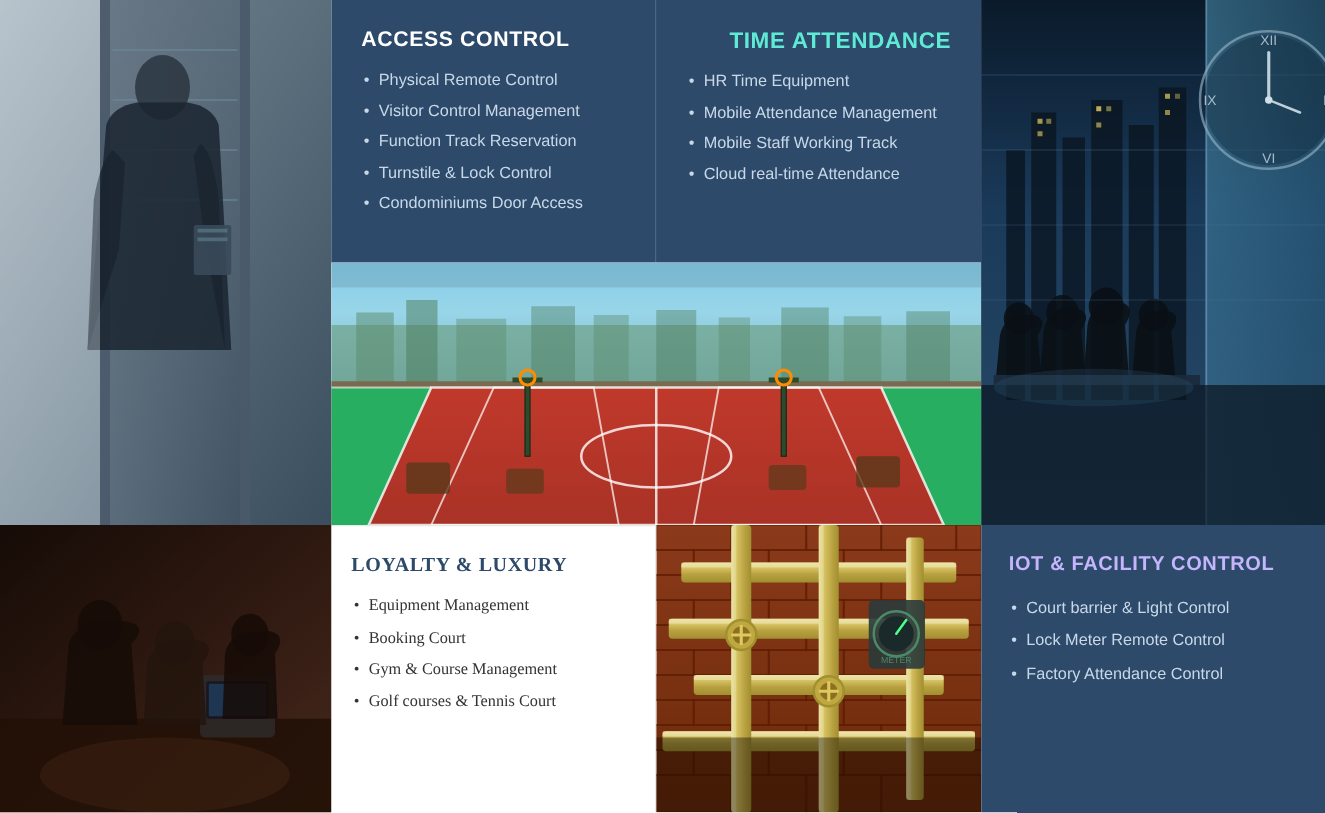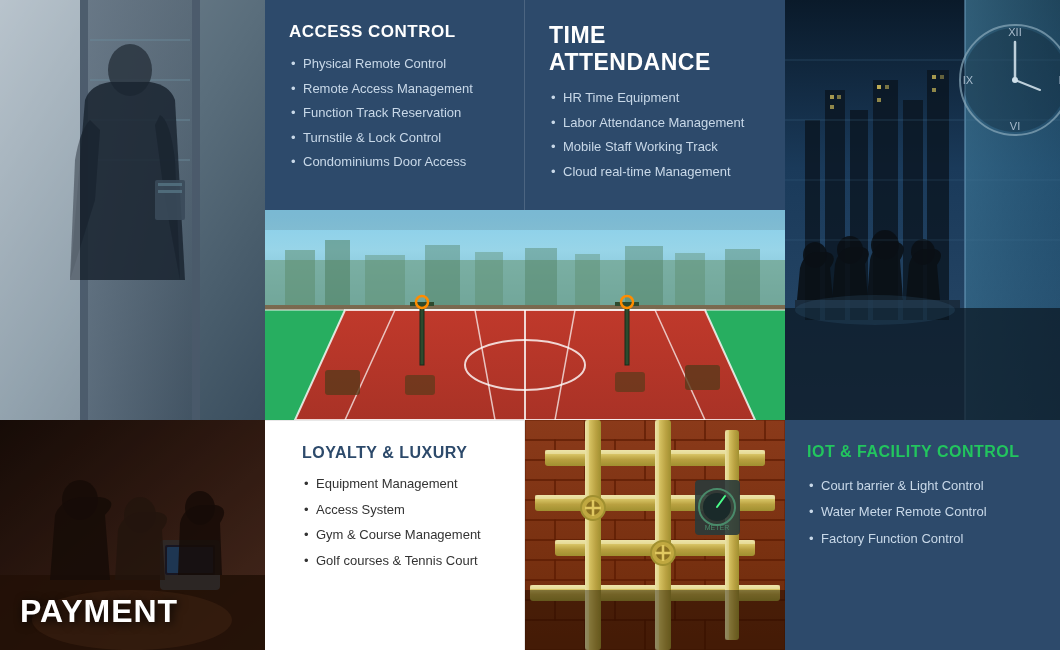--- a/index.html
+++ b/index.html
@@ -80,55 +80,55 @@
 
       <div style="padding:22px 24px 16px 24px;border-right:1px solid rgba(255,255,255,0.15);">
         <div style="font-size:17px;font-weight:800;color:#ffffff;margin-bottom:13px;text-transform:uppercase;letter-spacing:0.5px;">ACCESS CONTROL</div>
         <ul style="list-style:none;padding:0;">
           <li style="color:#c8d8e8;font-size:13px;margin-bottom:7px;padding-left:14px;position:relative;line-height:1.35;">
             <span style="position:absolute;left:2px;">•</span>
             <span>Physical Remote Control</span>
           </li>
           <li style="color:#c8d8e8;font-size:13px;margin-bottom:7px;padding-left:14px;position:relative;line-height:1.35;">
             <span style="position:absolute;left:2px;">•</span>
-            <span>Remote Access Management</span>
+            <span>Visitor Control Management</span>
           </li>
           <li style="color:#c8d8e8;font-size:13px;margin-bottom:7px;padding-left:14px;position:relative;line-height:1.35;">
             <span style="position:absolute;left:2px;">•</span>
             <span>Function Track Reservation</span>
           </li>
           <li style="color:#c8d8e8;font-size:13px;margin-bottom:7px;padding-left:14px;position:relative;line-height:1.35;">
             <span style="position:absolute;left:2px;">•</span>
             <span>Turnstile &amp; Lock Control</span>
           </li>
           <li style="color:#c8d8e8;font-size:13px;margin-bottom:7px;padding-left:14px;position:relative;line-height:1.35;">
             <span style="position:absolute;left:2px;">•</span>
             <span>Condominiums Door Access</span>
           </li>
         </ul>
       </div>
 
       <div style="padding:22px 24px 16px 24px;">
-        <div style="font-size:23px;font-weight:800;color:#ffffff;margin-bottom:13px;text-transform:uppercase;letter-spacing:0.5px;">TIME ATTENDANCE</div>
+        <div style="font-size:18px;font-weight:800;color:#5eead4;margin-bottom:13px;text-transform:uppercase;letter-spacing:0.5px;text-align:right;">TIME ATTENDANCE</div>
         <ul style="list-style:none;padding:0;">
           <li style="color:#c8d8e8;font-size:13px;margin-bottom:7px;padding-left:14px;position:relative;line-height:1.35;">
             <span style="position:absolute;left:2px;">•</span>
             <span>HR Time Equipment</span>
           </li>
           <li style="color:#c8d8e8;font-size:13px;margin-bottom:7px;padding-left:14px;position:relative;line-height:1.35;">
             <span style="position:absolute;left:2px;">•</span>
-            <span>Labor Attendance Management</span>
+            <span>Mobile Attendance Management</span>
           </li>
           <li style="color:#c8d8e8;font-size:13px;margin-bottom:7px;padding-left:14px;position:relative;line-height:1.35;">
             <span style="position:absolute;left:2px;">•</span>
             <span>Mobile Staff Working Track</span>
           </li>
           <li style="color:#c8d8e8;font-size:13px;margin-bottom:7px;padding-left:14px;position:relative;line-height:1.35;">
             <span style="position:absolute;left:2px;">•</span>
-            <span>Cloud real-time Management</span>
+            <span>Cloud real-time Attendance</span>
           </li>
         </ul>
       </div>
     </div>
 
     <div style="position:relative;overflow:hidden;">
       <svg width="520" height="210" viewBox="0 0 520 210" preserveAspectRatio="xMidYMid slice">
         <defs>
           <linearGradient id="skyGrad" x1="0%" y1="0%" x2="0%" y2="100%">
             <stop offset="0%" style="stop-color:#87CEEB;stop-opacity:1"></stop>
@@ -302,33 +302,32 @@
         <path d="M118,110 Q122,95 140,92 L158,92 Q174,95 162,110 L165,160 L115,160 Z" fill="#2a1a10" opacity="0.8"></path>
 
         <ellipse cx="200" cy="88" rx="15" ry="17" fill="#1a0e08" opacity="0.85"></ellipse>
         <path d="M180,103 Q183,88 200,85 L216,85 Q230,88 220,103 L222,155 L178,155 Z" fill="#1a0e08" opacity="0.85"></path>
 
         <ellipse cx="132" cy="200" rx="100" ry="30" fill="#6a4020" opacity="0.3"></ellipse>
         <rect x="0" y="0" width="265" height="230" fill="rgba(10,5,2,0.25)"></rect>
       </svg>
 
       
-      <div style="position:absolute;bottom:20px;left:20px;font-size:32px;font-weight:900;color:#ffffff;text-shadow:2px 2px 10px rgba(0,0,0,0.9);letter-spacing:1px;z-index:10;">PAYMENT</div>
-    </div>
-
-    <div style="background:#ffffff;padding:22px 37px;border-right:1px solid #e8e8e8;border-top:1px solid #e8e8e8;">
+    </div>
+
+    <div style="background:#ffffff;padding:22px 16px;border-right:1px solid #e8e8e8;border-top:1px solid #e8e8e8;font-family:Liberation Serif, serif;">
       <div style="font-size:16px;font-weight:800;color:#2d4a6b;margin-bottom:13px;text-transform:uppercase;letter-spacing:0.5px;line-height:1.2;">LOYALTY &amp; LUXURY</div>
       <ul style="list-style:none;padding:0;">
         <li style="color:#333333;font-size:13px;margin-bottom:8px;padding-left:14px;position:relative;line-height:1.35;">
           <span style="position:absolute;left:2px;">•</span>
           <span>Equipment Management</span>
         </li>
         <li style="color:#333333;font-size:13px;margin-bottom:8px;padding-left:14px;position:relative;line-height:1.35;">
           <span style="position:absolute;left:2px;">•</span>
-          <span>Access System</span>
+          <span>Booking Court</span>
         </li>
         <li style="color:#333333;font-size:13px;margin-bottom:8px;padding-left:14px;position:relative;line-height:1.35;">
           <span style="position:absolute;left:2px;">•</span>
           <span>Gym &amp; Course Management</span>
         </li>
         <li style="color:#333333;font-size:13px;margin-bottom:8px;padding-left:14px;position:relative;line-height:1.35;">
           <span style="position:absolute;left:2px;">•</span>
           <span>Golf courses &amp; Tennis Court</span>
         </li>
       </ul>
@@ -445,32 +444,32 @@
 
         <rect x="170" y="60" width="45" height="55" rx="4" fill="#2a3a3a" opacity="0.9"></rect>
         <circle cx="192" cy="87" r="18" fill="none" stroke="#4a8a6a" stroke-width="2"></circle>
         <circle cx="192" cy="87" r="14" fill="#1a2a2a"></circle>
         <line x1="192" y1="87" x2="200" y2="76" stroke="#4aff8a" stroke-width="2" stroke-linecap="round"></line>
         <text x="192" y="110" text-anchor="middle" fill="#4a8a6a" font-size="7">METER</text>
       </svg>
     </div>
 
     <div style="background:#2d4a6b;padding:22px 22px;">
-      <div style="font-size:16px;font-weight:800;color:#22c55e;margin-bottom:14px;text-transform:uppercase;letter-spacing:0.5px;line-height:1.3;">IOT &amp; FACILITY CONTROL</div>
+      <div style="font-size:16px;font-weight:800;color:#c4b5fd;margin-bottom:14px;text-transform:uppercase;letter-spacing:0.5px;line-height:1.3;">IOT &amp; FACILITY CONTROL</div>
       <ul style="list-style:none;padding:0;">
         <li style="color:#c8d8e8;font-size:13px;margin-bottom:9px;padding-left:14px;position:relative;line-height:1.35;">
           <span style="position:absolute;left:2px;">•</span>
           <span>Court barrier &amp; Light Control</span>
         </li>
         <li style="color:#c8d8e8;font-size:13px;margin-bottom:9px;padding-left:14px;position:relative;line-height:1.35;">
           <span style="position:absolute;left:2px;">•</span>
-          <span>Water Meter Remote Control</span>
+          <span>Lock Meter Remote Control</span>
         </li>
         <li style="color:#c8d8e8;font-size:13px;margin-bottom:9px;padding-left:14px;position:relative;line-height:1.35;">
           <span style="position:absolute;left:2px;">•</span>
-          <span>Factory Function Control</span>
+          <span>Factory Attendance Control</span>
         </li>
       </ul>
     </div>
 
   </div>
 
 </div>
 
 </body></html>

